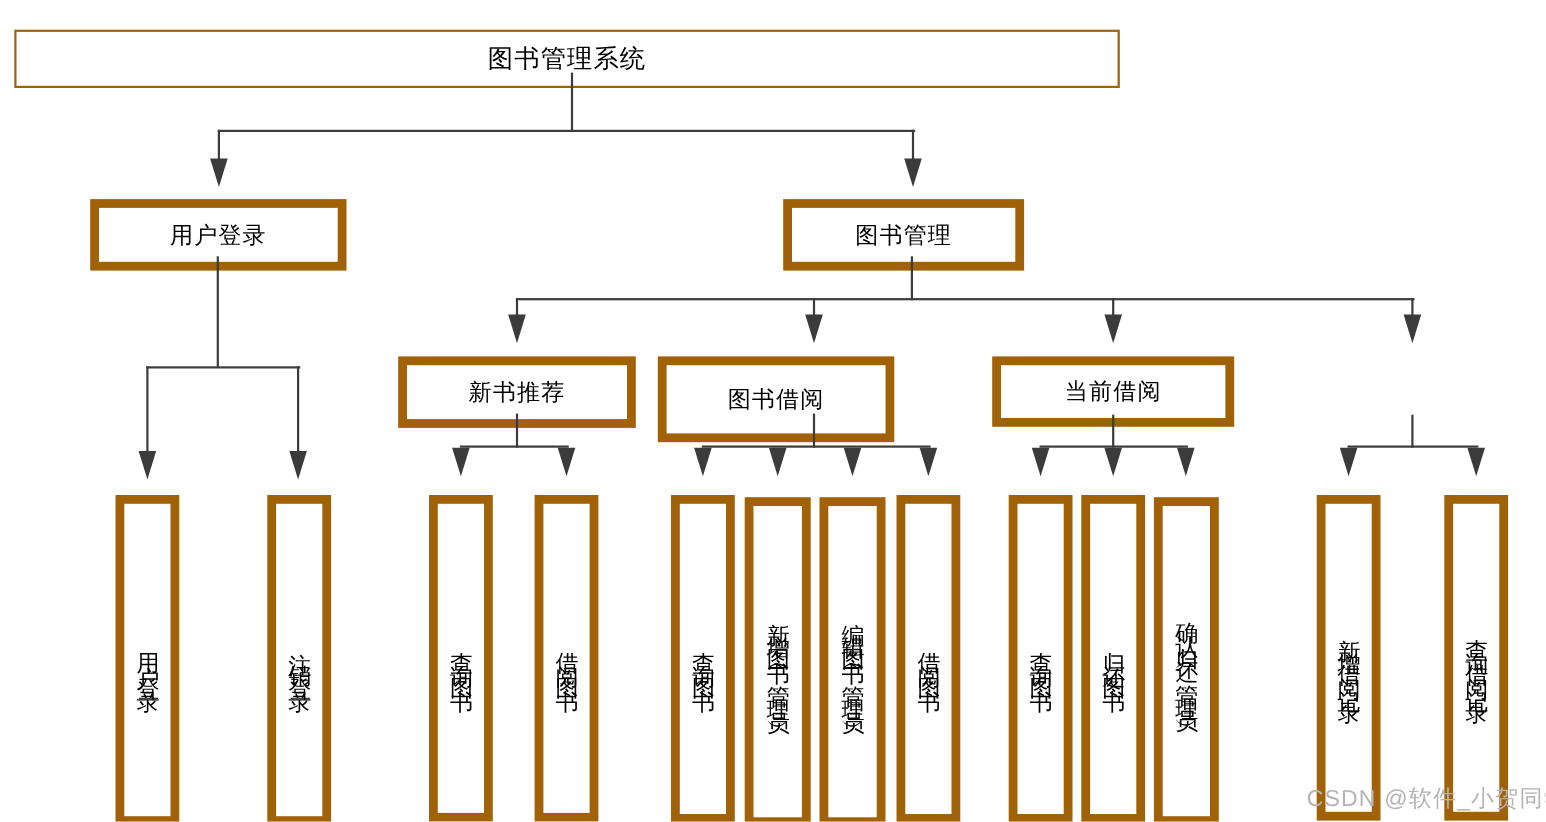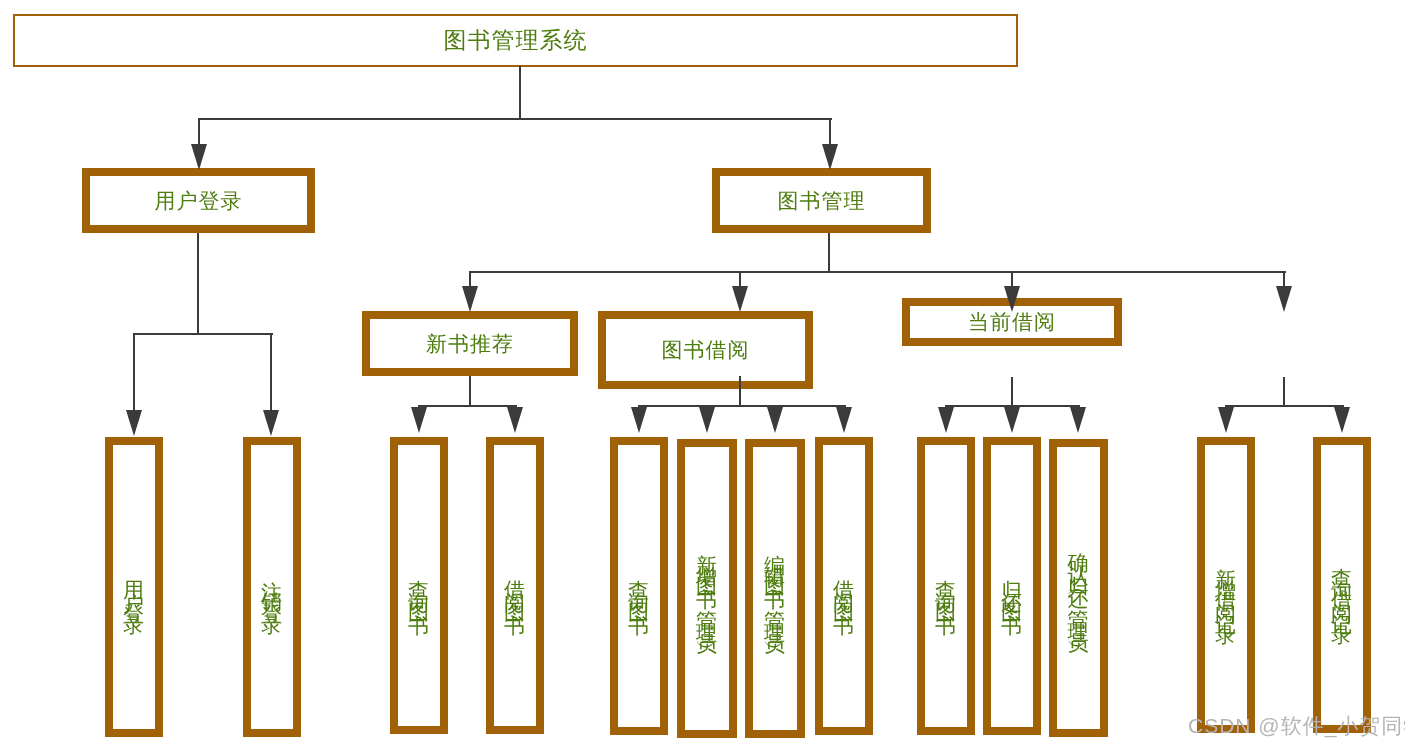--- a/index.html
+++ b/index.html
@@ -3,21 +3,22 @@
 <meta charset="utf-8">
 <style>
   html,body { margin:0; padding:0; background:#ffffff; }
   body { font-family:"Liberation Sans","DejaVu Sans",sans-serif; }
   .canvas { position:relative; width:1405px; height:747px; background:#ffffff; overflow:hidden; }
 
   .box {
     position:absolute; box-sizing:border-box;
     border:8px solid #a16207; background:#ffffff;
     display:flex; align-items:center; justify-content:center;
-    color:#4d7c0f;
+    color:#000000;
+    margin-top:13px;
   }
   .root { border-width:2px; font-size:23px; letter-spacing:1px; }
   .hbox { font-size:21px; letter-spacing:1px; }
   .leaf { font-size:21px; }
   .leaf .vtext {
     writing-mode:vertical-rl; text-orientation:mixed;
     letter-spacing:11.5px; line-height:1;
   }
 
   .vline,.hline { position:absolute; background:#3b3b3b; }
@@ -42,21 +43,21 @@
 
 <div class="canvas">
 
   <div class="box root" style="left:13px; top:14px; width:1005px; height:53px;">图书管理系统</div>
 
   <div class="box hbox" style="left:82px; top:168px; width:233px; height:65px;">用户登录</div>
   <div class="box hbox" style="left:712px; top:168px; width:219px; height:65px;">图书管理</div>
 
   <div class="box hbox" style="left:362px; top:311px; width:216px; height:65px;">新书推荐</div>
   <div class="box hbox" style="left:598px; top:311px; width:215px; height:78px;">图书借阅</div>
-  <div class="box hbox" style="left:902px; top:298px; width:220px; height:48px;">当前借阅</div>
+  <div class="box hbox" style="left:902px; top:311px; width:220px; height:64px;">当前借阅</div>
 
   <div class="box leaf" style="left:105px; top:437px; width:58px; height:300px;">
     <span class="vtext">用户登录</span>
     </div>
   <div class="box leaf" style="left:243px; top:437px; width:58px; height:300px;">
     <span class="vtext">注销登录</span>
     </div>
 
   <div class="box leaf" style="left:390px; top:437px; width:58px; height:297px;">
     <span class="vtext">查询图书</span>

